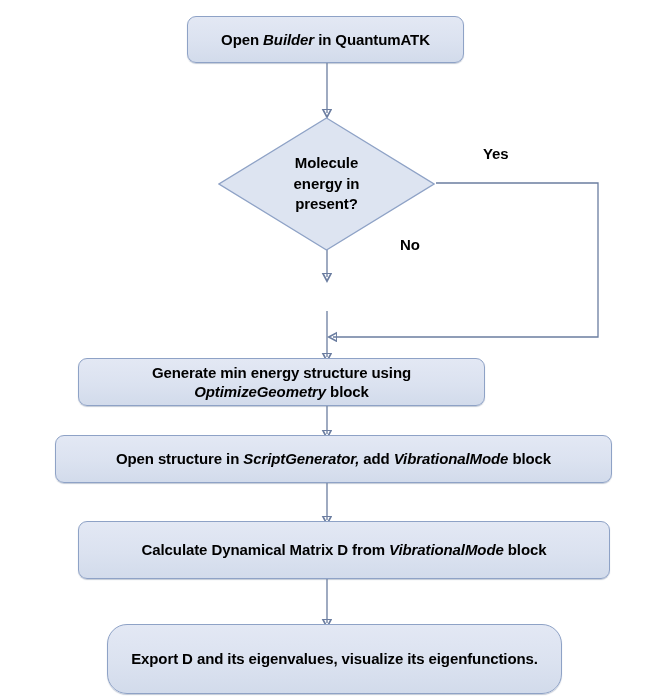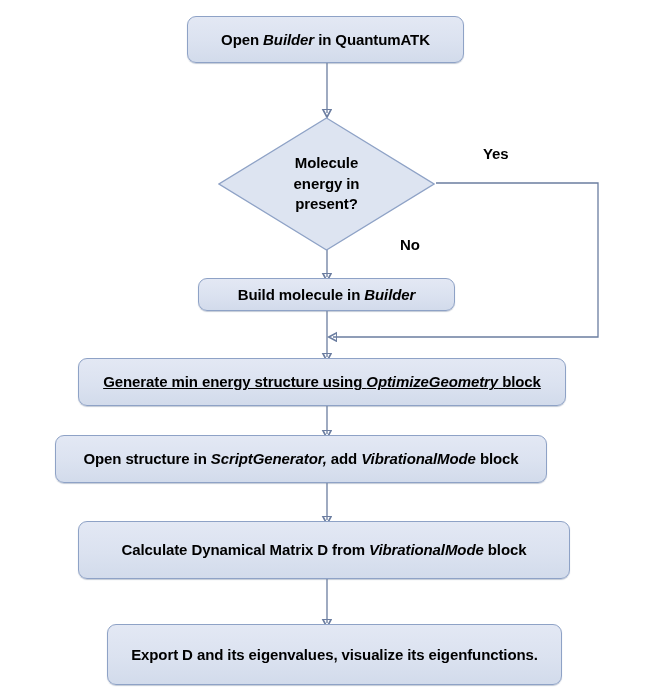--- a/index.html
+++ b/index.html
@@ -125,33 +125,30 @@
     <div class="dia-label">
       <div>Molecule</div>
       <div>energy in</div>
       <div>present?</div>
     </div>
   </div>
 
   <div class="edge-label" style="left:483px; top:145px;">Yes</div>
   <div class="edge-label" style="left:400px; top:236px;">No</div>
 
-  <div class="node" style="left:198px; top:278px; width:257px; height:33px;">
-    <span class="txt"><span>Build molecule in </span><i>Builder</i></span>
-  </div>
 
-  <div class="node" style="left:78px; top:358px; width:488px; height:48px;text-decoration:underline;">
+  <div class="node" style="left:78px; top:358px; width:407px; height:48px;">
     <span class="txt"><span>Generate min energy structure using </span><i>OptimizeGeometry</i><span> block</span></span>
   </div>
 
-  <div class="node" style="left:55px; top:435px; width:492px; height:48px;align-items:center;">
+  <div class="node" style="left:55px; top:435px; width:557px; height:48px;align-items:center;">
     <span class="txt"><span>Open structure in </span><i>ScriptGenerator,</i><span> add </span><i>VibrationalMode</i><span> block</span></span>
   </div>
 
-  <div class="node" style="left:78px; top:521px; width:492px; height:58px;">
+  <div class="node" style="left:78px; top:521px; width:532px; height:58px;">
     <span class="txt"><span>Calculate Dynamical Matrix D from </span><i>VibrationalMode</i><span> block</span></span>
   </div>
 
-  <div class="node" style="left:107px; top:624px; width:455px; height:61px;">
+  <div class="node" style="left:107px; top:624px; width:455px; height:70px;border-radius:20px;">
     <span class="txt"><span>Export D and its eigenvalues, visualize its</span> <span>eigenfunctions.</span></span>
   </div>
 
 </div>
 
 </body></html>

